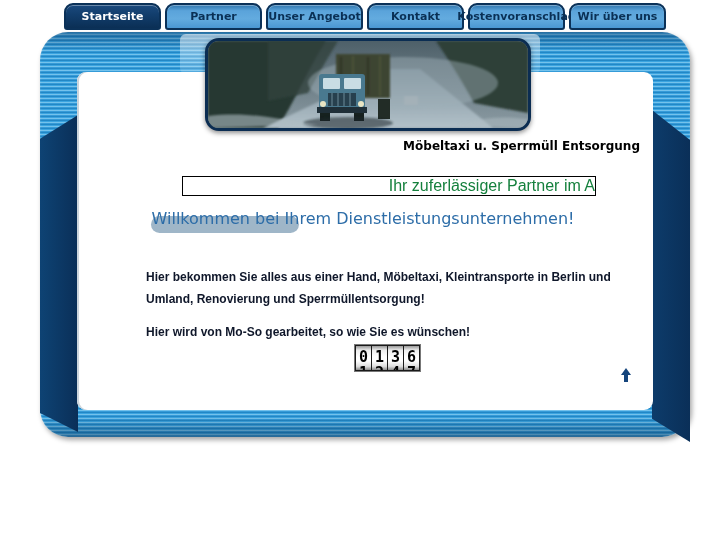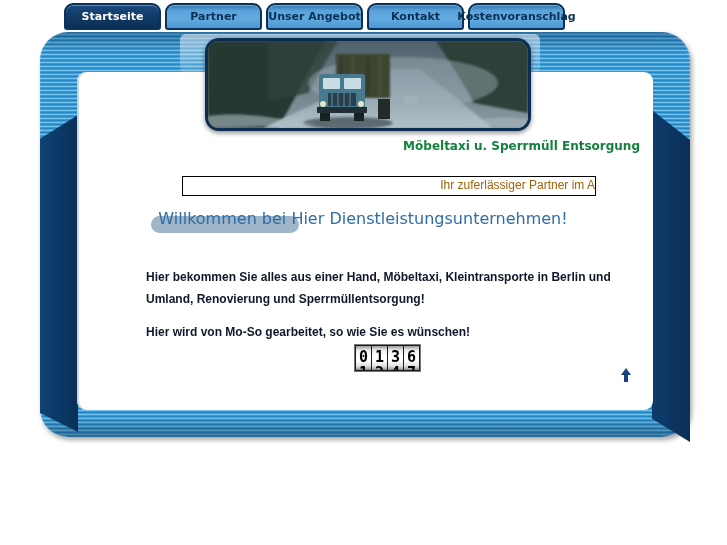--- a/index.html
+++ b/index.html
@@ -35,24 +35,24 @@
      border-radius:9px;box-shadow:inset 2px 0 0 #ccd5dc;}
 
   
   .hero{position:absolute;left:205px;top:38px;width:320px;height:87px;z-index:6;
      border:3px solid #0b2d52;border-radius:14px;overflow:hidden;
      box-shadow:0 2px 5px rgba(0,0,0,.45);background:#5c6e78;}
   .hero svg{display:block;width:100%;height:100%;}
 
   
   .tagline{position:absolute;right:87px;top:139px;z-index:7;
-     font-family:"DejaVu Sans", sans-serif;font-size:12px;font-weight:bold;color:#15803d;}
+     font-family:"DejaVu Sans", sans-serif;font-size:12px;font-weight:bold;color:#000000;}
   .marquee-box{position:absolute;left:182px;top:176px;width:412px;height:18px;z-index:7;
      border:1px solid #000;background:#fff;overflow:hidden;text-align:right;
-     font-size:12px;line-height:17px;color:#a16207;white-space:nowrap;}
+     font-size:16px;line-height:17px;color:#15803d;white-space:nowrap;}
   .heading-wrap{position:absolute;left:75px;right:76px;top:209px;z-index:7;text-align:center;}
   .heading-pill{position:absolute;left:76px;top:7px;width:148px;height:17px;border-radius:9px;
      background:#9fb6c8;z-index:0;}
   .heading{position:relative;z-index:1;font-family:"DejaVu Sans", sans-serif;
      font-size:16px;color:#2d6da8;}
   .paragraphs{position:absolute;left:146px;top:266px;width:500px;z-index:7;
      font-size:12px;line-height:22px;font-weight:bold;color:#0f172a;}
   .paragraphs p{margin:0 0 11px 0;}
 
   
@@ -77,20 +77,21 @@
 <body>
 
 <div class="page">
 
   <div class="tabs">
       <div class="tab active">Startseite</div>
       <div class="tab">Partner</div>
       <div class="tab">Unser Angebot</div>
       <div class="tab">Kontakt</div>
       <div class="tab">Kostenvoranschlag</div>
+      <div class="tab">Wir über uns</div>
     </div>
 
   <div class="frame">
     <div class="top-highlight"></div>
     <div class="navy-left"></div>
     <div class="navy-right"></div>
     <div class="content"></div>
   </div>
 
   <div class="hero">
@@ -145,21 +146,21 @@
   </div>
 
   <div class="tagline">Möbeltaxi u. Sperrmüll Entsorgung</div>
 
   <div class="marquee-box">
     <span>Ihr zuferlässiger Partner im A</span>
   </div>
 
   <div class="heading-wrap">
     <div class="heading-pill"></div>
-    <div class="heading">Willkommen bei Hier Dienstleistungsunternehmen!</div>
+    <div class="heading">Willkommen bei Ihrem Dienstleistungsunternehmen!</div>
   </div>
 
   <div class="paragraphs">
       <p>Hier bekommen Sie alles aus einer Hand, Möbeltaxi, Kleintransporte in Berlin und Umland, Renovierung und Sperrmüllentsorgung!</p>
       <p>Hier wird von Mo-So gearbeitet, so wie Sie es wünschen!</p>
     </div>
 
   <div class="counter">
       <div class="digit">
         <span class="prev">9</span>

